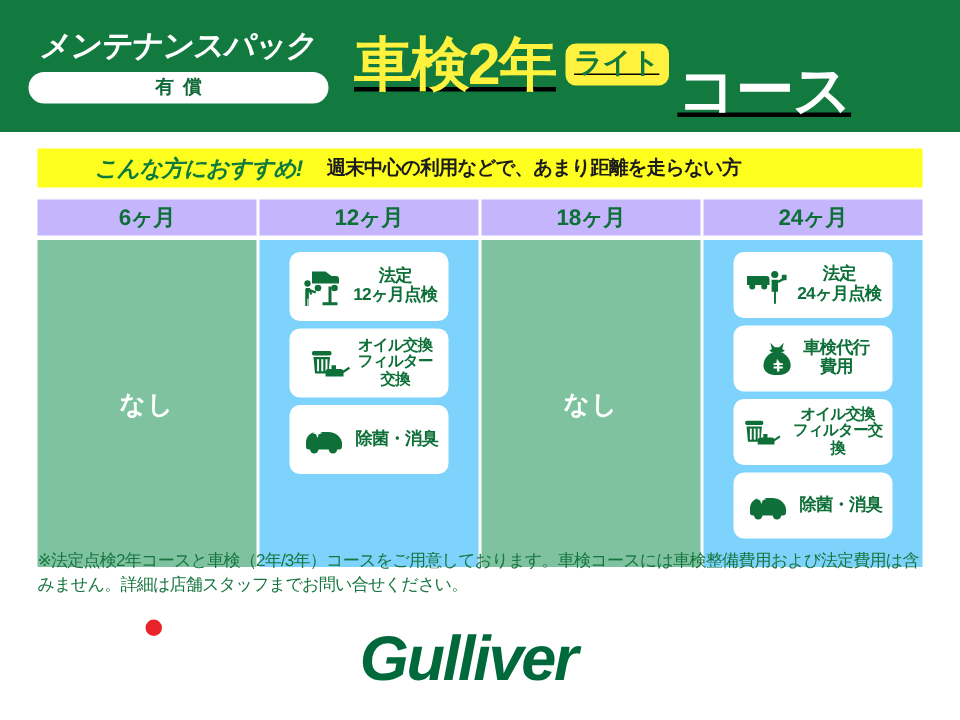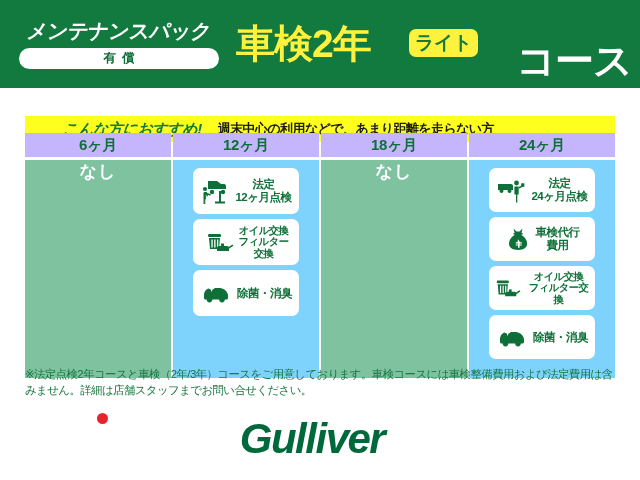--- a/index.html
+++ b/index.html
@@ -68,23 +68,24 @@
     align-items: center;
     justify-content: center;
     box-sizing: border-box;
     text-indent: 6px;
   }
 
   .header-right {
     flex: 1;
     display: flex;
     align-items: center;
-    justify-content: space-between;
+    justify-content: flex-start;
     padding-left: 6px;
     padding-bottom: 2px;
+    text-decoration: underline;
   }
 
   .shaken-text {
     color: #fff23f;
     font-size: 39px;
     font-weight: bold;
     line-height: 1;
     letter-spacing: -1px;
     white-space: nowrap;
   }
@@ -109,21 +110,21 @@
     line-height: 1;
     letter-spacing: -1px;
     white-space: nowrap;
     margin-top: 35px;
   }
 
   
   .recommend-bar {
     position: absolute;
     left: 25px;
-    top: 116px;
+    top: 99px;
     width: 590px;
     height: 26px;
     background: #ffff1f;
     display: flex;
     align-items: center;
     box-sizing: border-box;
     padding-left: 38px;
   }
 
   .recommend-head {
@@ -171,21 +172,21 @@
     justify-content: center;
     letter-spacing: -0.3px;
   }
 
   .col-body {
     height: 218px;
     margin-top: 3px;
     display: flex;
     flex-direction: column;
     align-items: center;
-    justify-content: flex-start;
+    justify-content: center;
     box-sizing: border-box;
   }
 
   .col-body.empty {
     background: #7ec2a0;
   }
 
   .col-body.filled {
     background: #7dd3fc;
     padding: 8px 20px;

